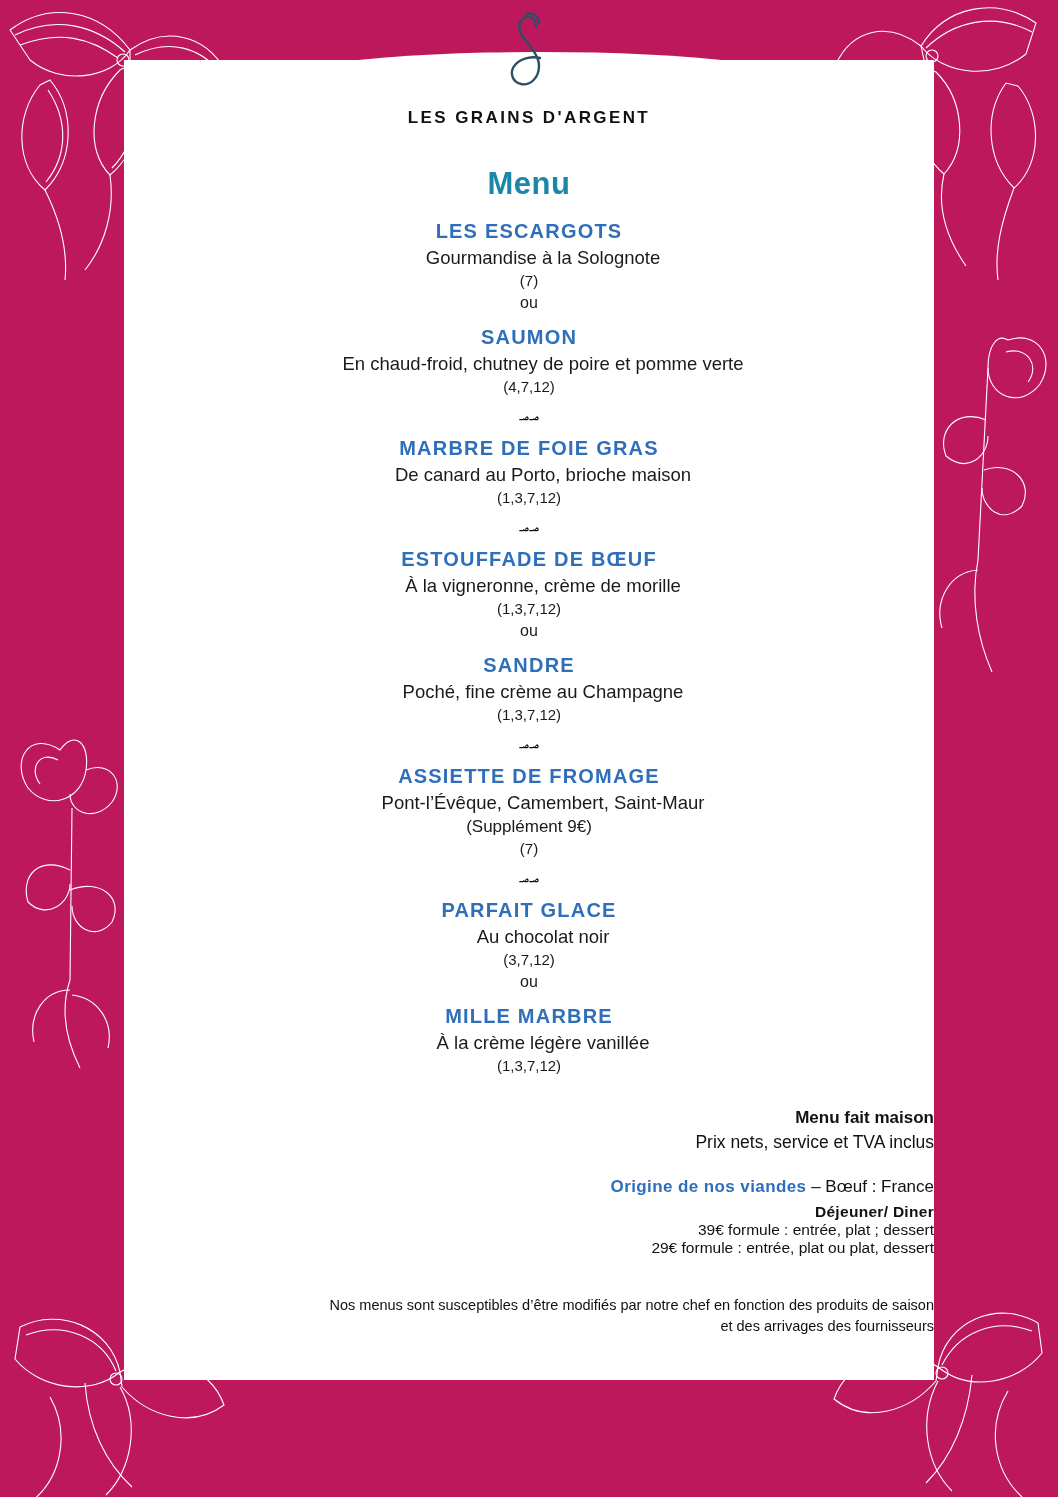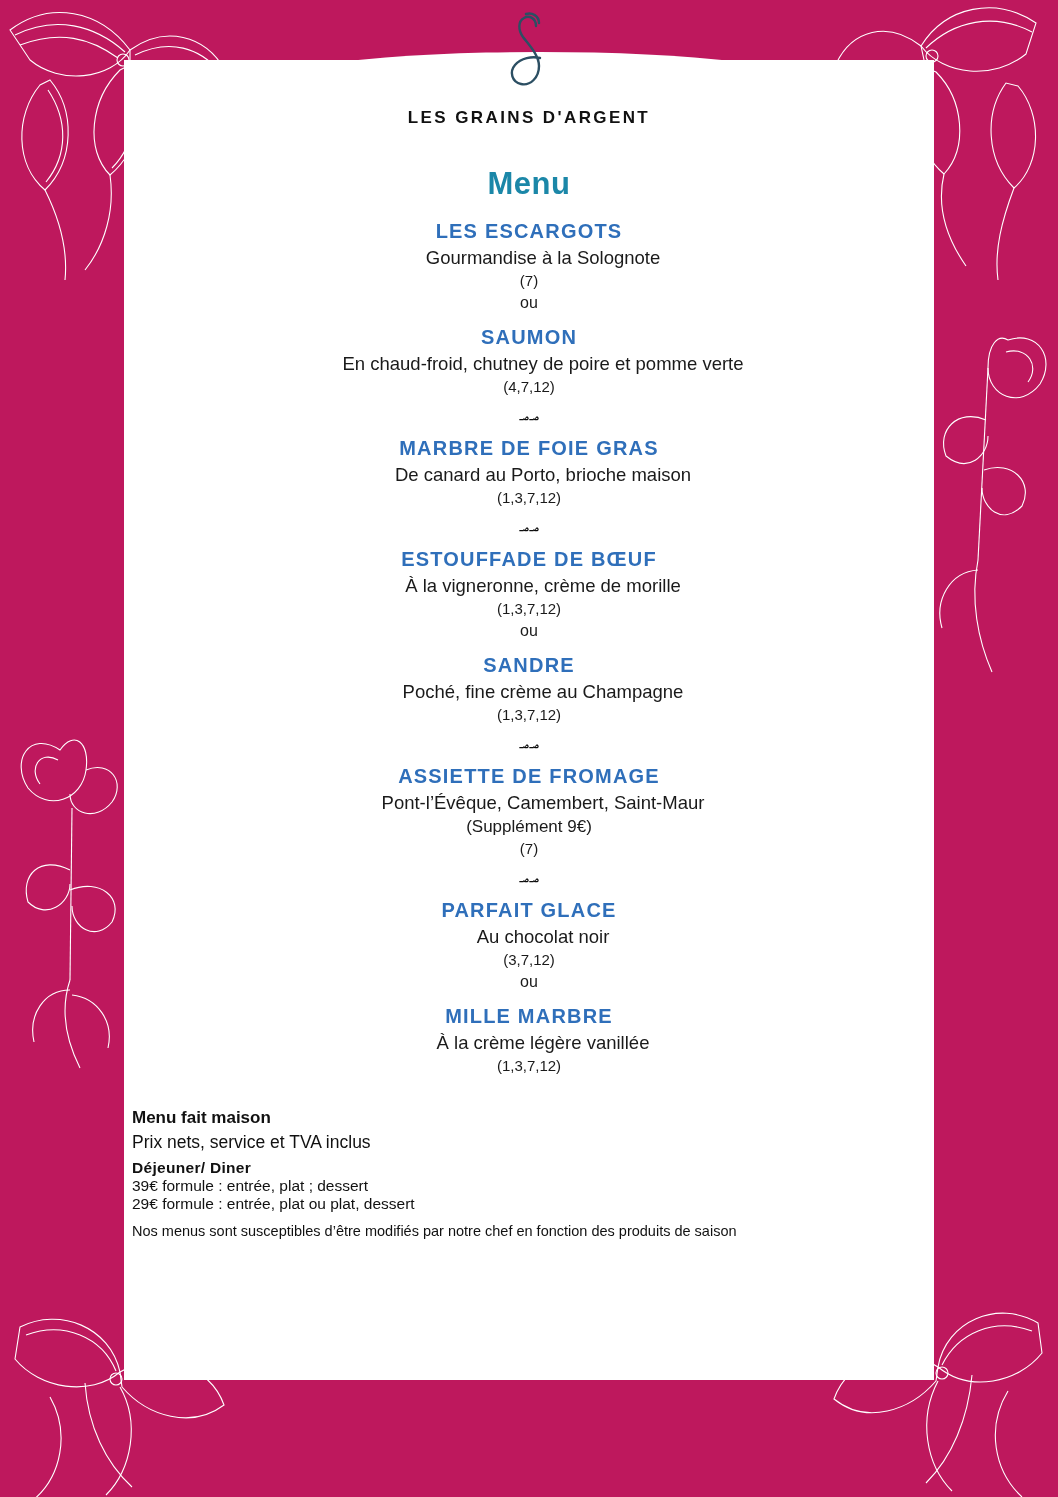--- a/index.html
+++ b/index.html
@@ -124,21 +124,21 @@
     margin: 5px 0 0 0;
   }
   .divider {
     color: #0d0d0d;
     font-size: 17px;
     letter-spacing: 1px;
     margin: 7px 0 2px 0;
   }
 
   
-  .footer { text-align: left; margin-top: 34px; padding-left: 8px; }
+  .footer { text-align: right; margin-top: 34px; padding-left: 8px; }
   .footer-strong {
     font-size: 17px;
     font-weight: bold;
     color: #111111;
     margin-bottom: 4px;
   }
   .footer-line {
     font-size: 17.5px;
     color: #111111;
     margin-bottom: 2px;
@@ -158,21 +158,21 @@
     font-size: 15.5px;
     font-weight: bold;
     color: #111111;
     letter-spacing: 0.3px;
   }
   .formula {
     font-size: 15.5px;
     color: #111111;
   }
   .disclaimer {
-    margin-top: 8px;
+    margin-top: 38px;
     font-size: 14.5px;
     color: #111111;
     line-height: 1.45;
   }
 </style>
 </head>
 <body>
 
 <div class="page">
 
@@ -327,24 +327,29 @@
         <div class="course-desc">À la crème légère vanillée</div>
         <div class="allergens">(1,3,7,12)</div>
       </div>
 
     </div>
 
     <div class="footer">
       <div class="footer-strong">Menu fait maison</div>
       <div class="footer-line">Prix nets, service et TVA inclus</div>
 
+      <div class="origin">
+        <span class="origin-label">Origine de nos viandes</span>
+        <span>– Bœuf : France</span>
+      </div>
 
       <div class="service">Déjeuner/ Diner</div>
       <div class="formula">39€ formule : entrée, plat ; dessert</div>
       <div class="formula">29€ formule : entrée, plat ou plat, dessert</div>
 
       <div class="disclaimer">
         <div>Nos menus sont susceptibles d’être modifiés par notre chef en fonction des produits de saison</div>
+        <div>et des arrivages des fournisseurs</div>
       </div>
     </div>
 
   </div>
 </div>
 
 </body></html>

